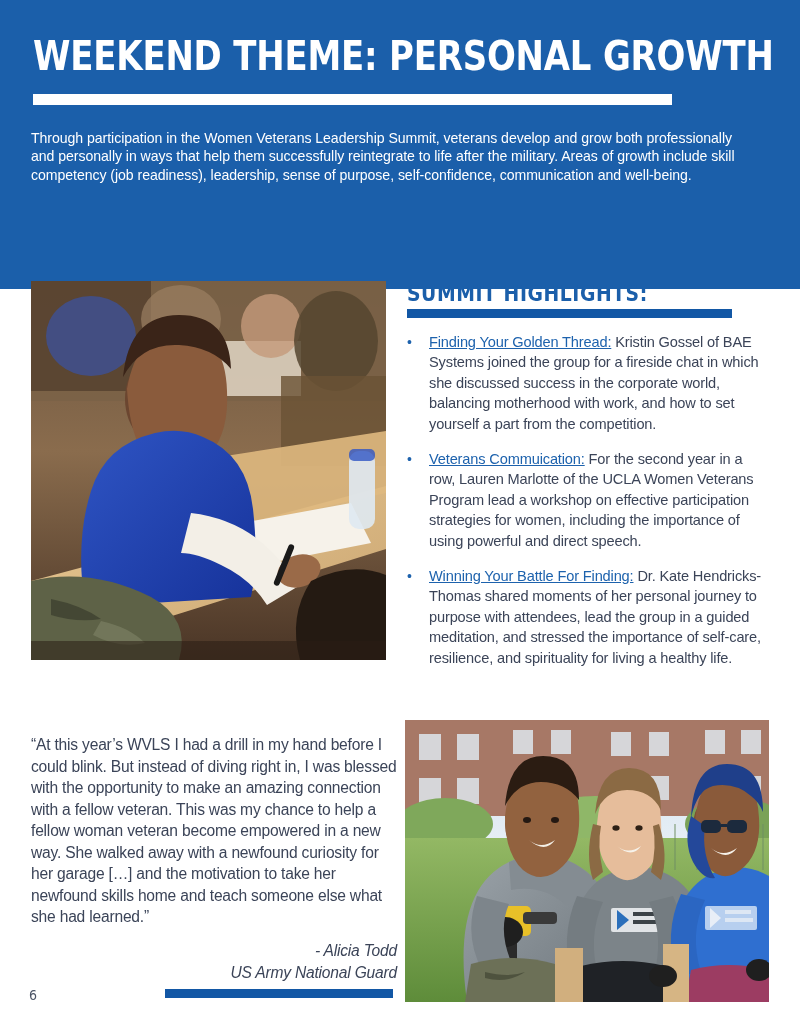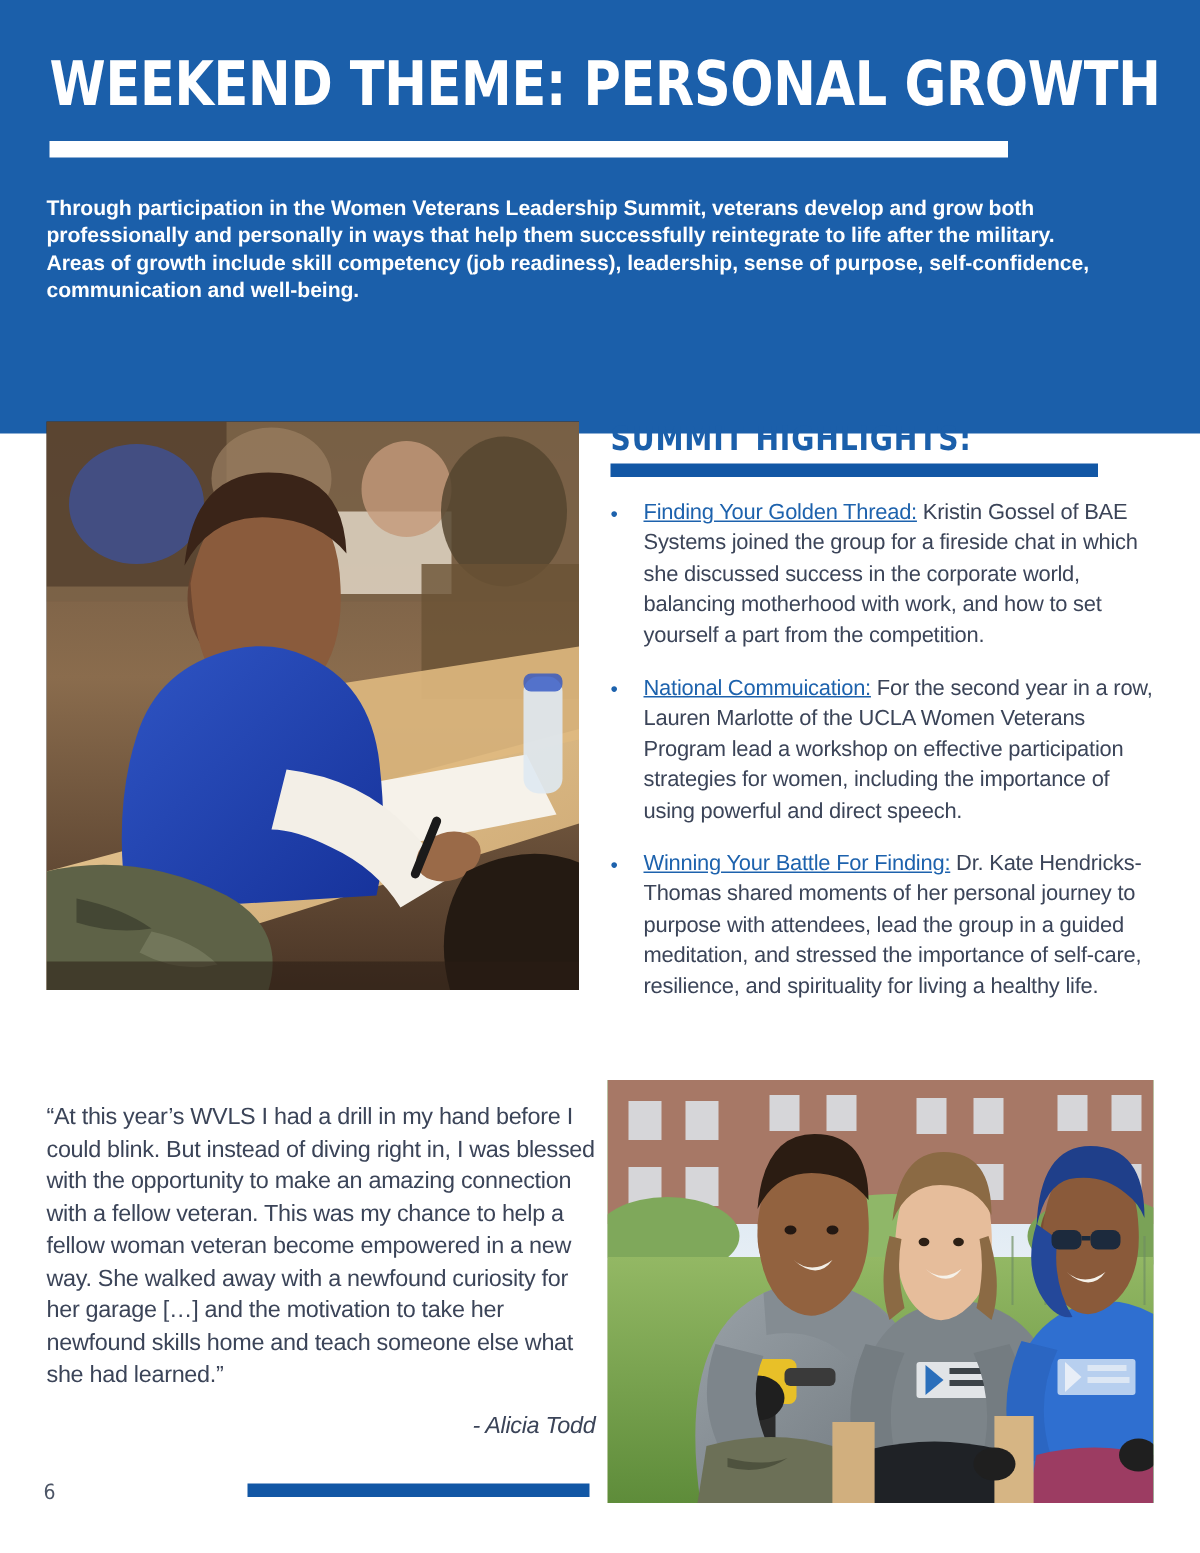--- a/index.html
+++ b/index.html
@@ -31,21 +31,21 @@
   }
   .banner-rule{
     position:absolute;left:33px;top:94px;width:639px;height:11px;
     background:#ffffff;
   }
   .banner-para{
     position:absolute;left:31px;top:129px;width:710px;
     color:#ffffff;
     font-size:14.1px;
     line-height:18.4px;
-    font-weight:700;
+    font-weight:400;
     letter-spacing:-0.05px;
   }
 
   
   .photo-left{
     position:absolute;left:31px;top:281px;width:355px;height:379px;
     overflow:hidden;background:#3a2a1c;
   }
   .photo-right{
     position:absolute;left:405px;top:720px;width:364px;height:282px;
@@ -189,31 +189,32 @@
   <div class="highlights-title">SUMMIT HIGHLIGHTS:</div>
   <div class="highlights-rule"></div>
 
   <div class="bullets">
     <div class="bullet">
       <span class="bullet-dot">•</span>
       <span class="bullet-body"><span class="b-head">Finding Your Golden Thread:</span><span> Kristin Gossel of BAE Systems joined the group for a fireside chat in which she discussed success in the corporate world, balancing motherhood with work, and how to set yourself a part from the competition.</span></span>
     </div>
     <div class="bullet">
       <span class="bullet-dot">•</span>
-      <span class="bullet-body"><span class="b-head">National Commuication:</span><span> For the second year in a row, Lauren Marlotte of the UCLA Women Veterans Program lead a workshop on effective participation strategies for women, including the importance of using powerful and direct speech.</span></span>
+      <span class="bullet-body"><span class="b-head">Veterans Commuication:</span><span> For the second year in a row, Lauren Marlotte of the UCLA Women Veterans Program lead a workshop on effective participation strategies for women, including the importance of using powerful and direct speech.</span></span>
     </div>
     <div class="bullet">
       <span class="bullet-dot">•</span>
       <span class="bullet-body"><span class="b-head">Winning Your Battle For Finding:</span><span> Dr. Kate Hendricks-Thomas shared moments of her personal journey to purpose with attendees, lead the group in a guided meditation, and stressed the importance of self-care, resilience, and spirituality for living a healthy life.</span></span>
     </div>
   </div>
 
   <div class="quote">“At this year’s WVLS I had a drill in my hand before I could blink. But instead of diving right in, I was blessed with the opportunity to make an amazing connection with a fellow veteran. This was my chance to help a fellow woman veteran become empowered in a new way. She walked away with a newfound curiosity for her garage […] and the motivation to take her newfound skills home and teach someone else what she had learned.”</div>
   <div class="attrib">
     <div>- Alicia Todd</div>
+    <div>US Army National Guard</div>
   </div>
   <div class="bottom-rule"></div>
   <div class="page-num">6</div>
 
   <div class="photo-right">
     <svg width="364" height="282" viewBox="0 0 364 282" preserveAspectRatio="none">
       <defs>
         <linearGradient id="skyG" x1="0" y1="0" x2="0" y2="1">
           <stop offset="0%" stop-color="#cfe0ef"></stop>
           <stop offset="100%" stop-color="#e6eef5"></stop>

